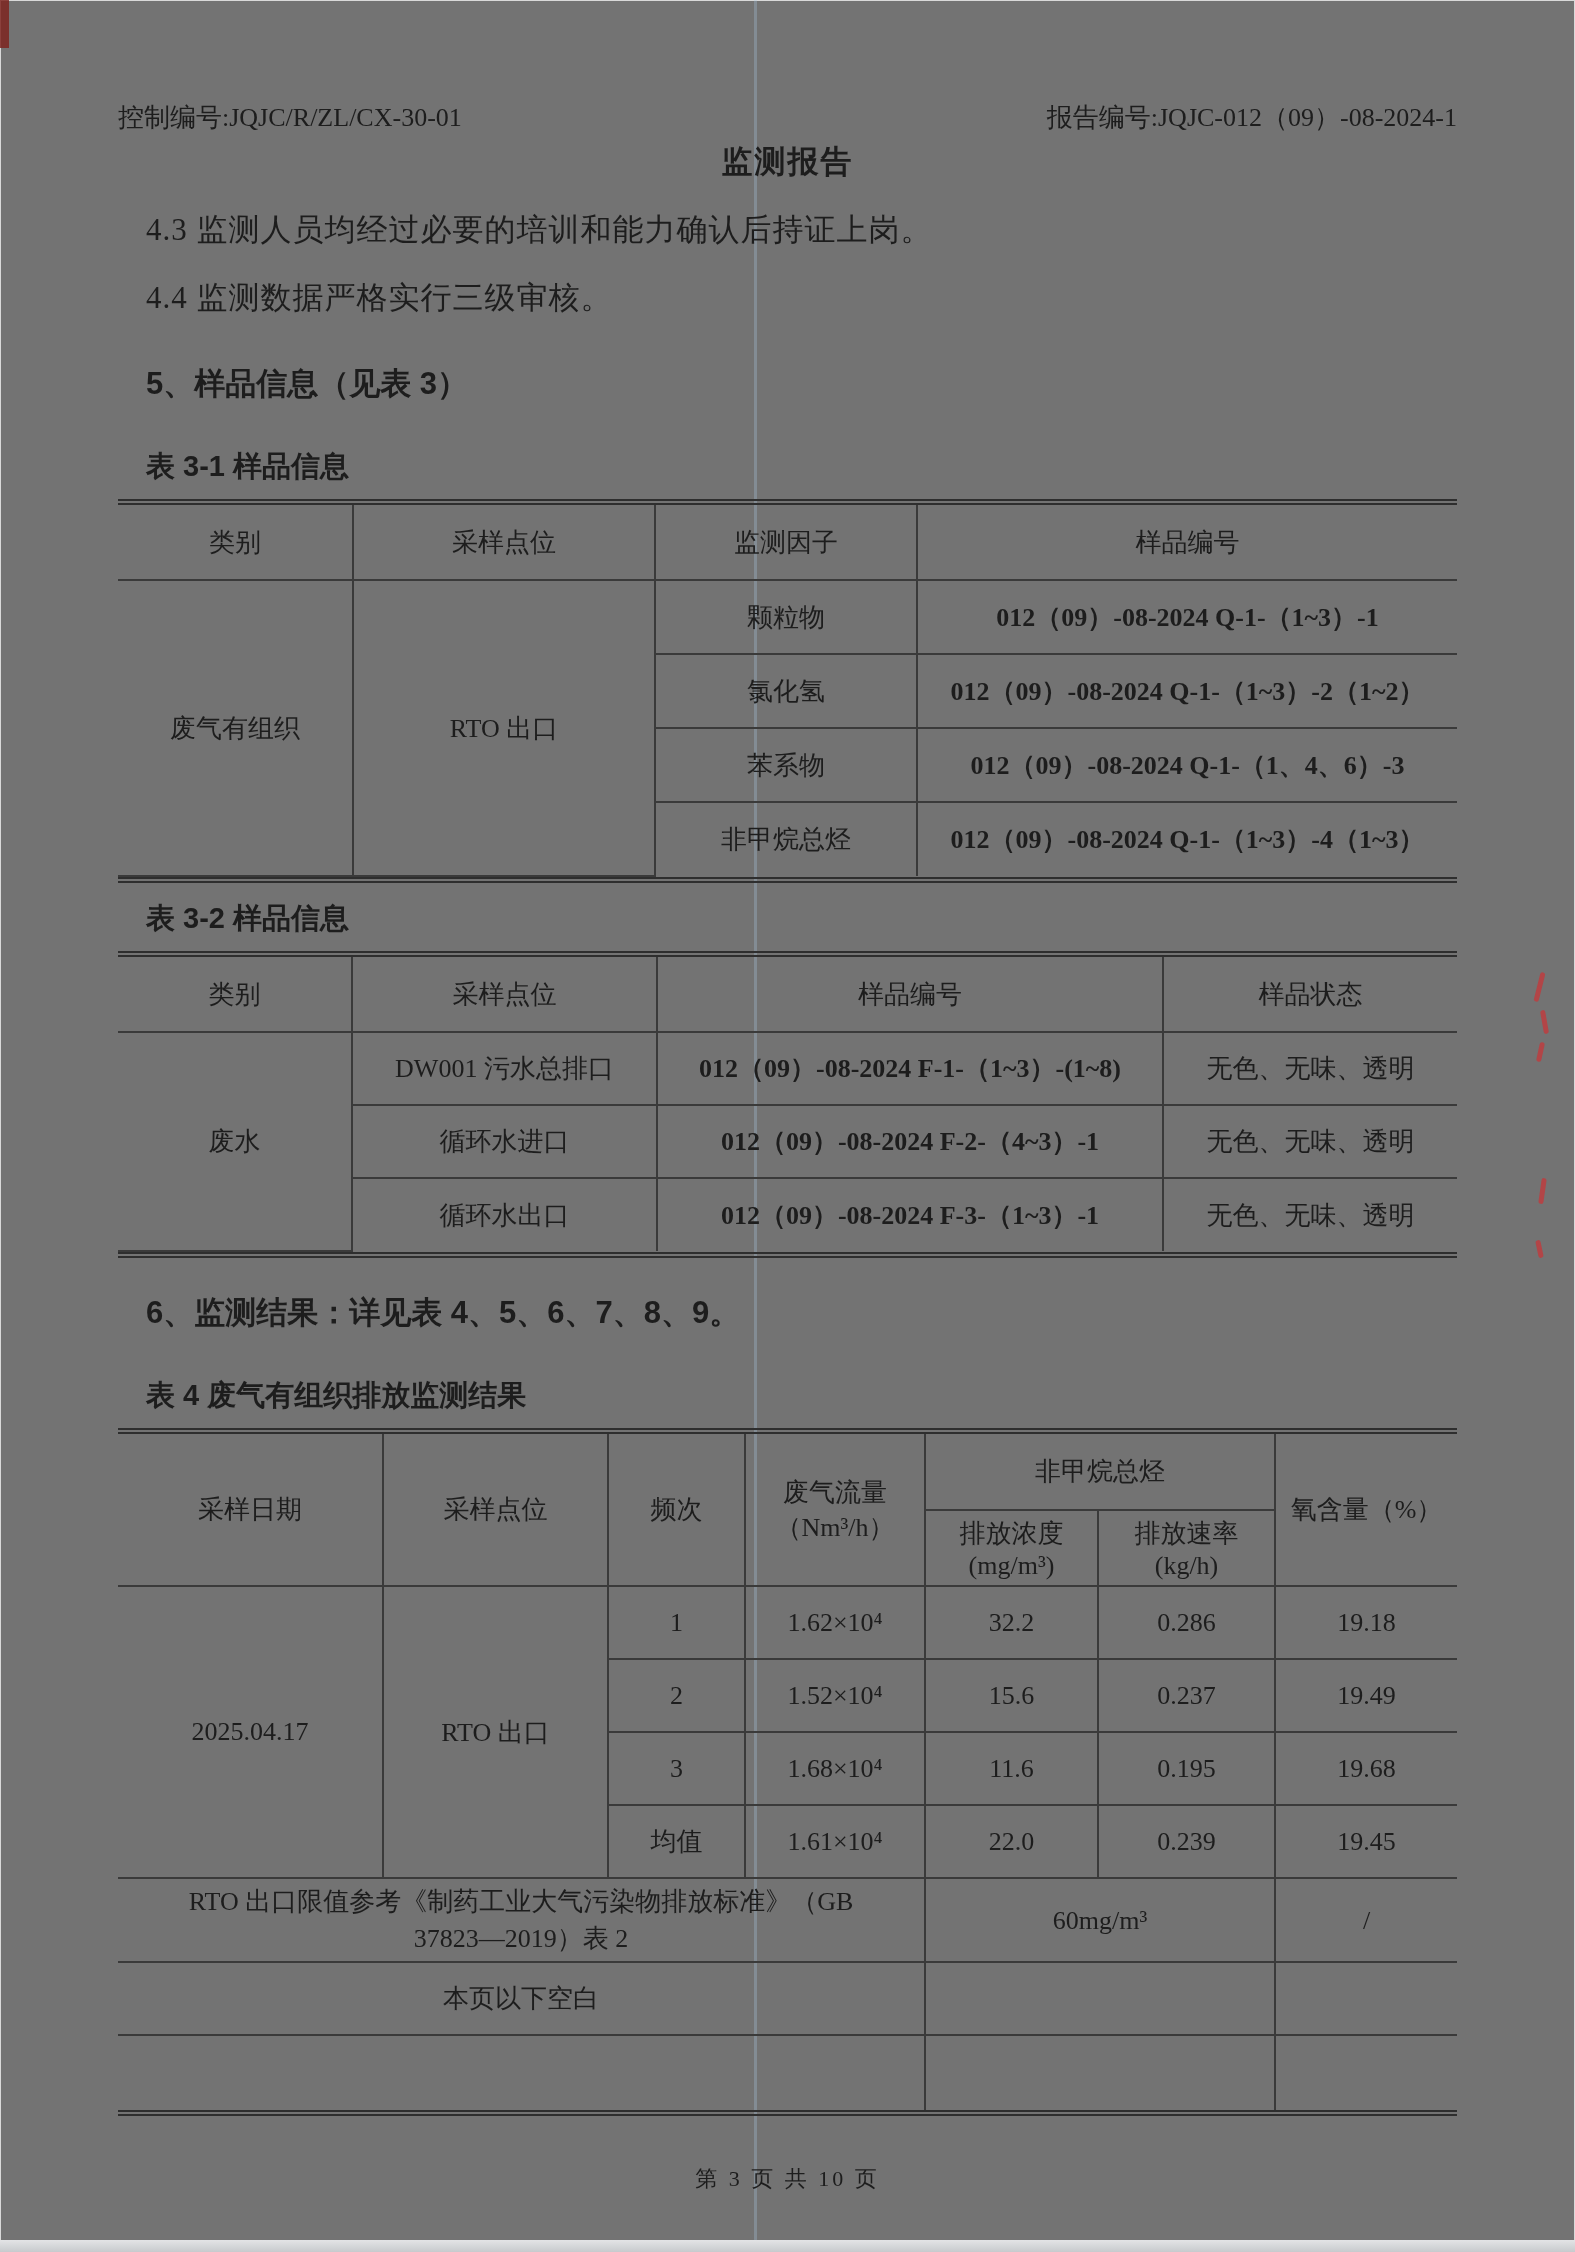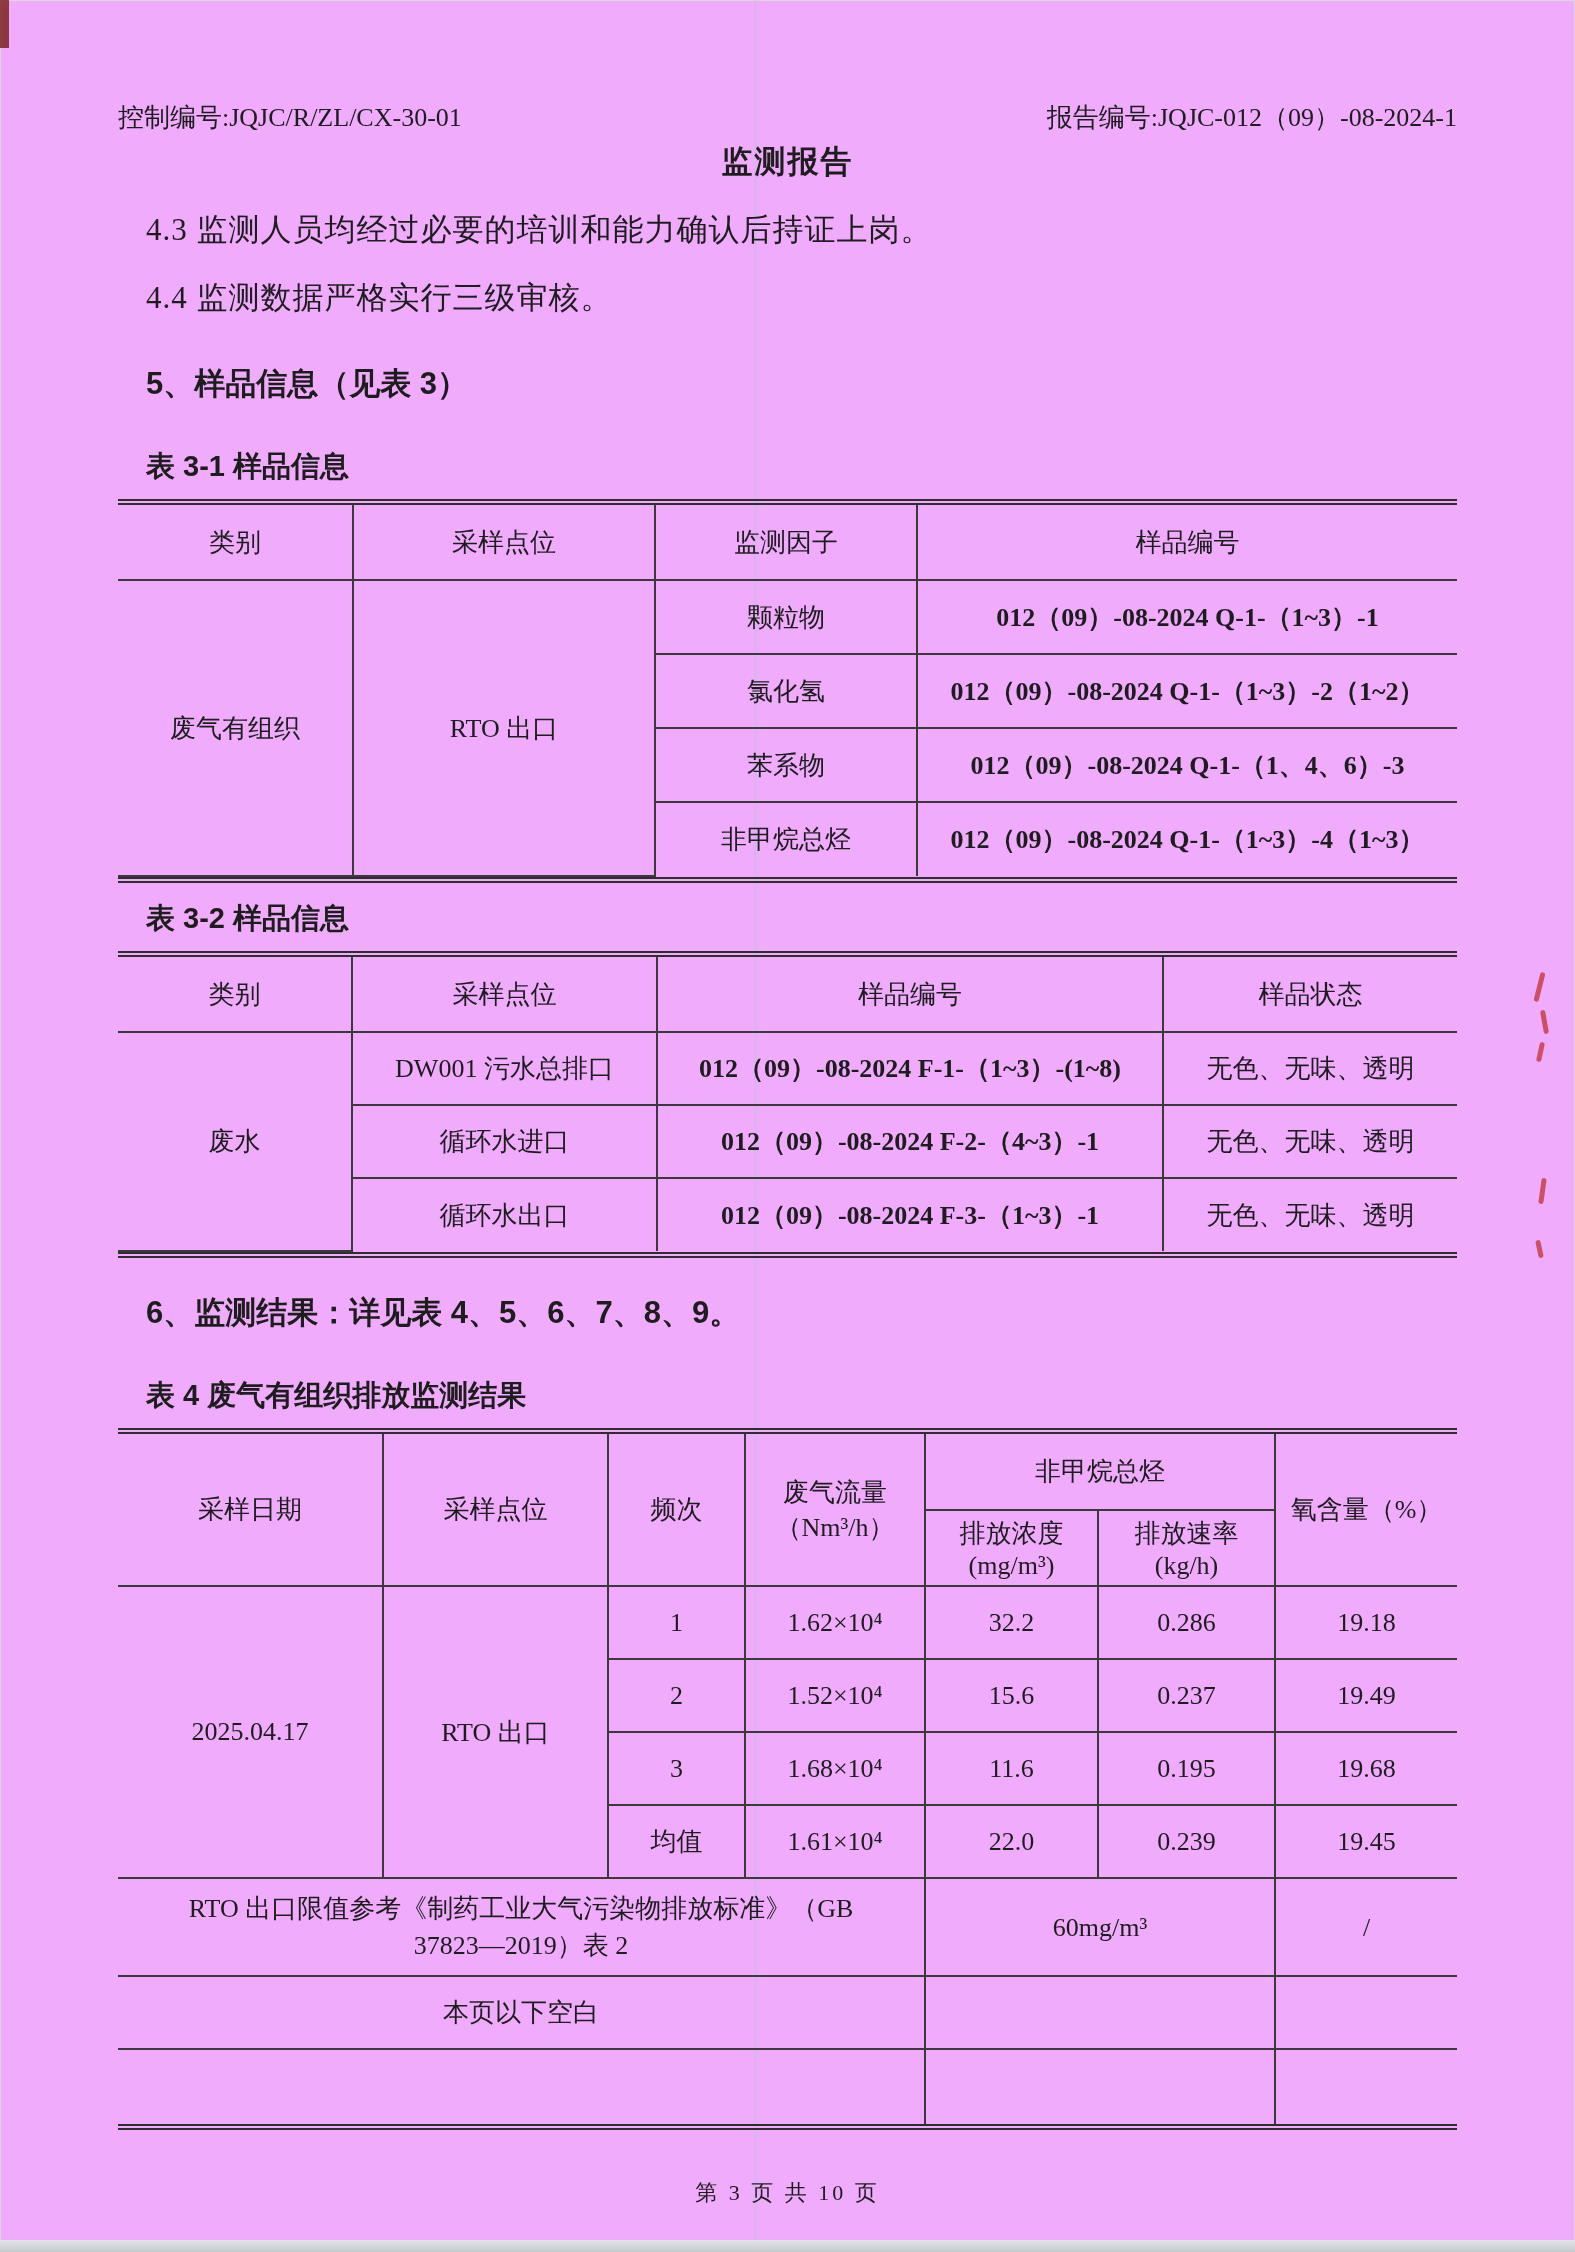--- a/index.html
+++ b/index.html
@@ -5,21 +5,21 @@
   html,body{margin:0;padding:0;}
   body{
     width:1575px;height:2252px;
     background:#e9e9e9;
     font-family:"Liberation Serif","DejaVu Serif",serif;
     color:#1d1d1d;
   }
   .page{
     position:relative;
     width:1575px;height:2252px;
-    background:#f0abfc;
+    background:#737373;
     overflow:hidden;
     box-shadow:inset 0 0 0 1px #d9d9d9;
   }
   
   .scan-fold{
     position:absolute;top:0;bottom:0;left:754px;width:3px;
     background:rgba(170,200,225,0.30);
   }
   .edge-bottom{
     position:absolute;left:0;right:0;bottom:0;height:12px;
@@ -92,21 +92,21 @@
   tr:last-child td{border-bottom:none;}
   th:first-child,td:first-child{border-left:none;}
   th:last-child,td:last-child{border-right:none;}
   table th{border-left-width:2px;}
   .t31 tr{height:74px;}
   .t31 tr.hdr{height:75px;}
   .t32 tr{height:73px;}
   .t32 tr.hdr{height:75px;}
   .t4 tr.hdr{height:76px;}
   .t4 tr{height:73px;}
-  .t4 tr.limit{height:98px;line-height:37px;}
+  .t4 tr.limit{height:84px;line-height:37px;}
   .t4 tr.tail{height:75px;}
   .nowrap{white-space:nowrap;font-weight:bold;}
   
   .footer{
     margin-top:48px;
     text-align:center;
     font-size:22px;letter-spacing:3px;
   }
 </style>
 </head>

